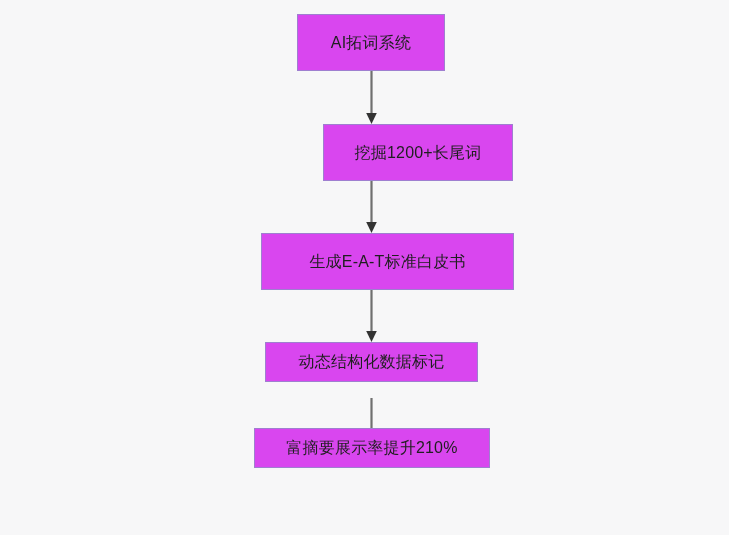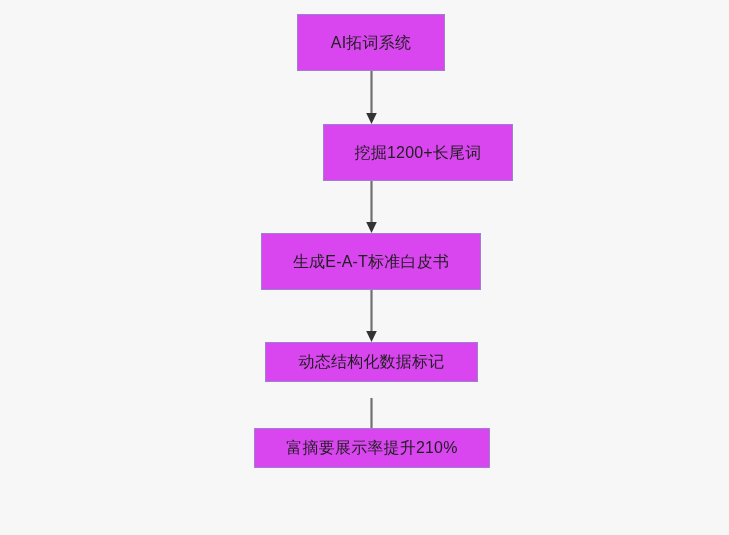--- a/index.html
+++ b/index.html
@@ -79,21 +79,21 @@
   </div>
 
   <div class="flow-node" style="left:297px; top:14px; width:148px; height:57px;">
     <span class="flow-node-label">AI拓词系统</span>
   </div>
 
   <div class="flow-node" style="left:276px; top:124px; width:190px; height:57px;margin-left:47px;">
     <span class="flow-node-label">挖掘1200+长尾词</span>
   </div>
 
-  <div class="flow-node" style="left:261px; top:233px; width:220px; height:57px;">
+  <div class="flow-node" style="left:261px; top:233px; width:253px; height:57px;">
     <span class="flow-node-label">生成E-A-T标准白皮书</span>
   </div>
 
   <div class="flow-node" style="left:265px; top:342px; width:213px; height:40px;">
     <span class="flow-node-label">动态结构化数据标记</span>
   </div>
 
   <div class="flow-node" style="left:254px; top:428px; width:236px; height:40px;">
     <span class="flow-node-label">富摘要展示率提升210%</span>
   </div>

